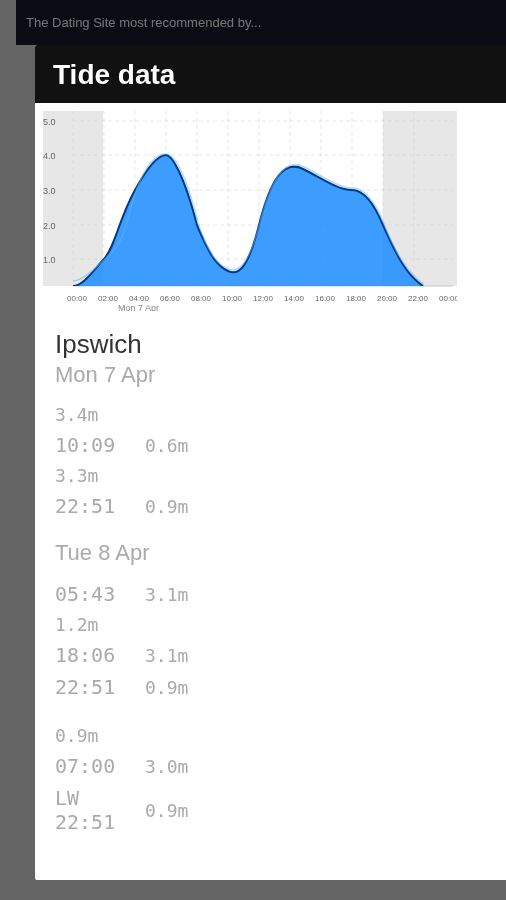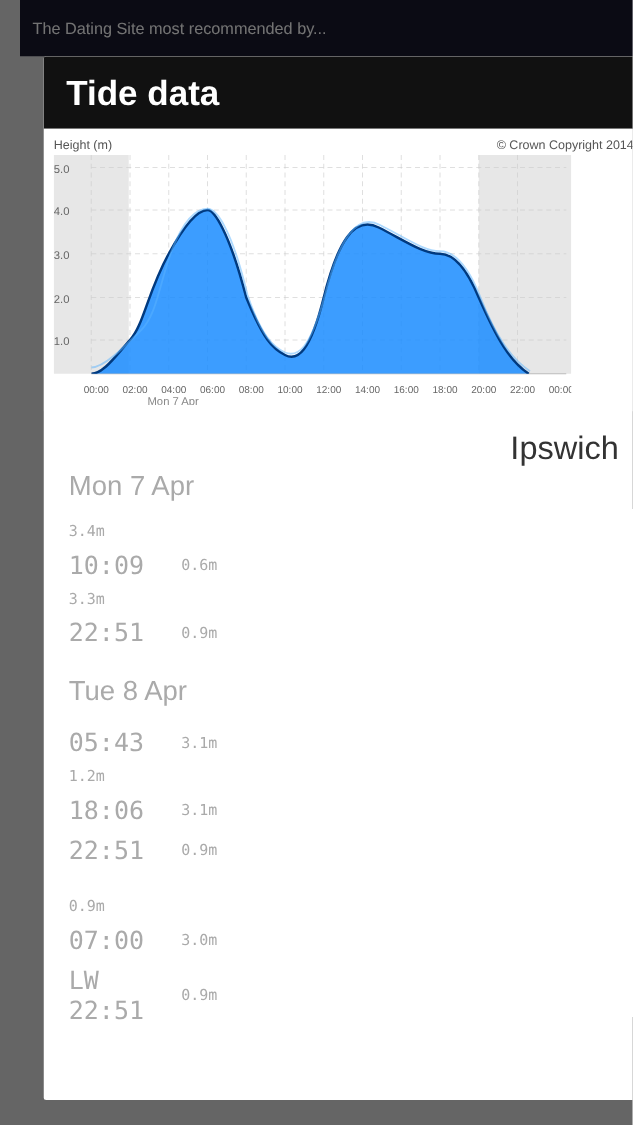--- a/index.html
+++ b/index.html
@@ -71,21 +71,20 @@
 
     .content-area {
       padding: 10px 20px 20px 20px;
     }
 
     .location-title {
       font-size: 26px;
       color: #333;
       margin-bottom: 2px;
       margin-top: 4px;
-      text-align: right;
     }
 
     .day-heading {
       font-size: 22px;
       color: #aaa;
       margin-bottom: 12px;
       margin-top: 2px;
     }
 
     .tide-table {
@@ -99,21 +98,21 @@
     }
 
     .tide-time {
       font-size: 20px;
       color: #aaa;
       width: 90px;
       font-family: monospace;
     }
 
     .tide-height {
-      font-size: 12px;
+      font-size: 18px;
       color: #aaa;
       font-family: monospace;
     }
 
     .day-section {
       margin-bottom: 10px;
     }
 
     
     .panel::-webkit-scrollbar { display: none; }
@@ -147,24 +146,20 @@
   <span class="top-bar-text">The Dating Site most recommended by...</span>
 </div>
 
 <div class="panel">
 
   <div class="panel-header">
     <span class="panel-title">Tide data</span>
   </div>
 
   <div class="chart-container">
-    <div class="chart-label-top">
-      <span>Height (m)</span>
-      <span>© Crown Copyright 2014</span>
-    </div>
     
     <svg width="414" height="200" viewBox="0 0 414 200">
 
       <rect x="0" y="0" width="60" height="175" fill="#d0d0d0" opacity="0.5"></rect>
       <rect x="340" y="0" width="74" height="175" fill="#d0d0d0" opacity="0.5"></rect>
 
       <line x1="30" y1="10" x2="410" y2="10" stroke="#ccc" stroke-dasharray="4,3" stroke-width="0.5"></line>
       <line x1="30" y1="44" x2="410" y2="44" stroke="#ccc" stroke-dasharray="4,3" stroke-width="0.5"></line>
       <line x1="30" y1="79" x2="410" y2="79" stroke="#ccc" stroke-dasharray="4,3" stroke-width="0.5"></line>
       <line x1="30" y1="114" x2="410" y2="114" stroke="#ccc" stroke-dasharray="4,3" stroke-width="0.5"></line>

